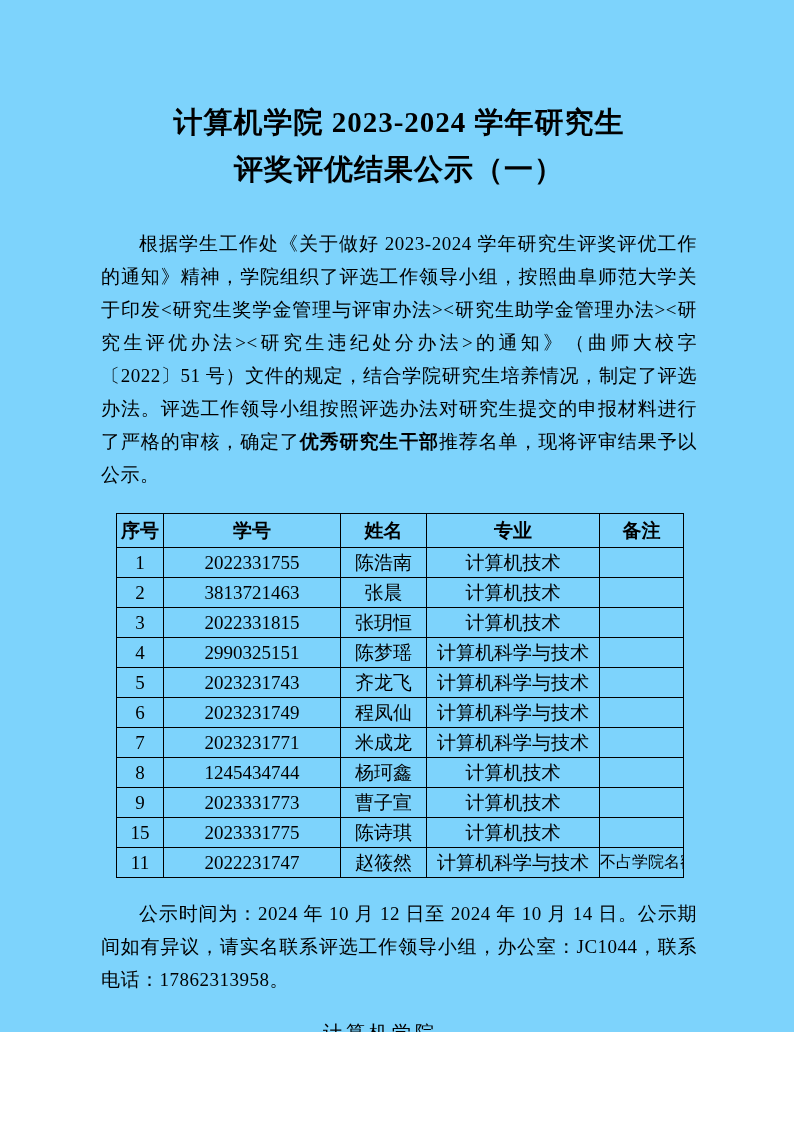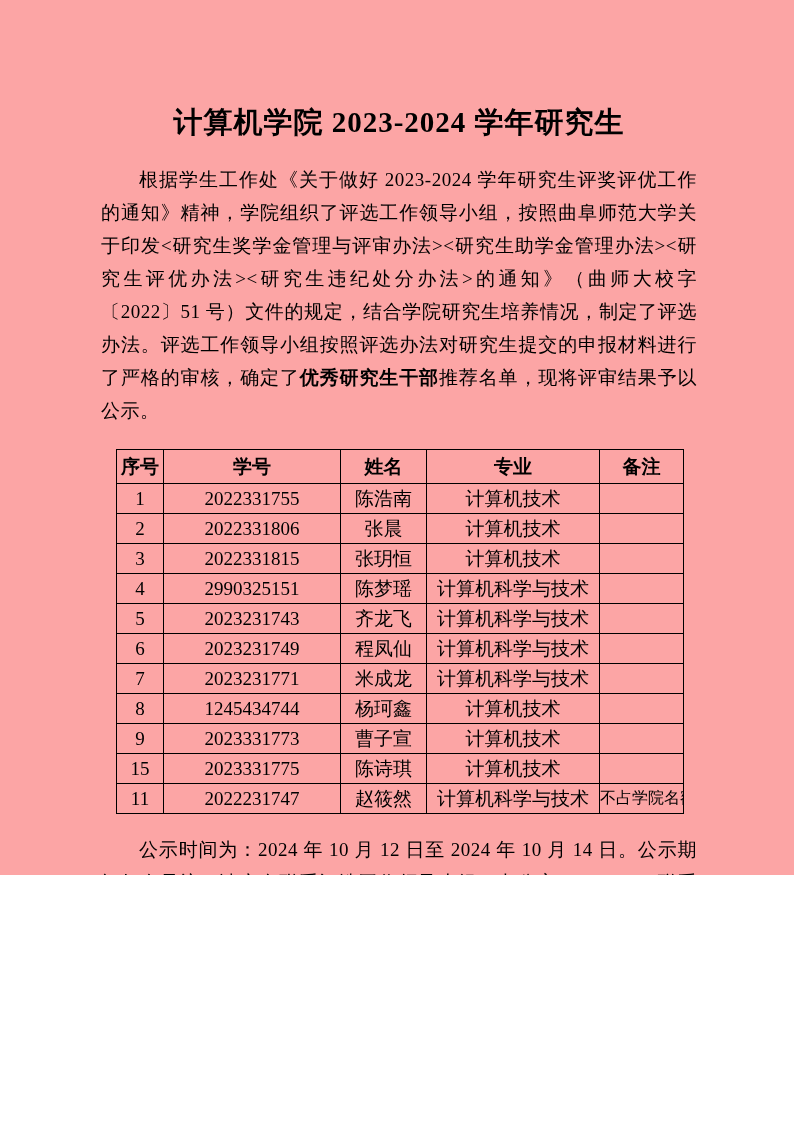--- a/index.html
+++ b/index.html
@@ -1,35 +1,35 @@
 <!DOCTYPE html>
 <html><head>
 <meta charset="utf-8">
 <style>
   html, body { margin: 0; padding: 0; background: #ffffff; }
   .page {
     position: relative;
     width: 794px;
-    height: 875px;
-    background: #fca5a5;
+    height: 1032px;
+    background: #7dd3fc;
     color: #000000;
     font-family: "Liberation Serif", "DejaVu Serif", serif;
     box-sizing: border-box;
     padding: 99px 97px 0 101px;
     overflow: hidden;
   }
   .title-block {
     text-align: center;
     font-size: 29px;
     font-weight: bold;
     line-height: 47px;
     letter-spacing: 1px;
   }
   .body-para {
-    margin-top: 17px;
+    margin-top: 34px;
     font-size: 19px;
     line-height: 33px;
     text-align: justify;
     text-indent: 38px;
     letter-spacing: 0.5px;
   }
   .body-para b { font-weight: bold; }
   table.results {
     margin-top: 22px;
     margin-left: 15px;
@@ -65,20 +65,21 @@
   .sig-org  { display: block; padding-right: 37px; letter-spacing: 4px; }
   .sig-date { display: block; padding-right: 62px; font-weight: bold; }
 </style>
 </head>
 <body>
 
 <div class="page">
 
   <div class="title-block">
     <div>计算机学院 2023-2024 学年研究生</div>
+    <div>评奖评优结果公示（一）</div>
   </div>
 
   <p class="body-para"><span>根据学生工作处《关于做好 2023-2024 学年研究生评奖评优工作的通知》精神，学院组织了评选工作领导小组，按照曲阜师范大学关于印发&lt;研究生奖学金管理与评审办法&gt;&lt;研究生助学金管理办法&gt;&lt;研究生评优办法&gt;&lt;研究生违纪处分办法&gt;的通知》（曲师大校字〔2022〕51 号）文件的规定，结合学院研究生培养情况，制定了评选办法。评选工作领导小组按照评选办法对研究生提交的申报材料进行了严格的审核，确定了</span><b>优秀研究生干部</b><span>推荐名单，现将评审结果予以公示。</span></p>
 
   <table class="results">
     <colgroup>
       <col style="width:47px">
       <col style="width:177px">
       <col style="width:86px">
       <col style="width:173px">
@@ -96,21 +97,21 @@
     <tbody>
         <tr>
           <td>1</td>
           <td>2022331755</td>
           <td>陈浩南</td>
           <td>计算机技术</td>
           <td class="note-cell"></td>
         </tr>
         <tr>
           <td>2</td>
-          <td>2022331806</td>
+          <td>3813721463</td>
           <td>张晨</td>
           <td>计算机技术</td>
           <td class="note-cell"></td>
         </tr>
         <tr>
           <td>3</td>
           <td>2022331815</td>
           <td>张玥恒</td>
           <td>计算机技术</td>
           <td class="note-cell"></td>

